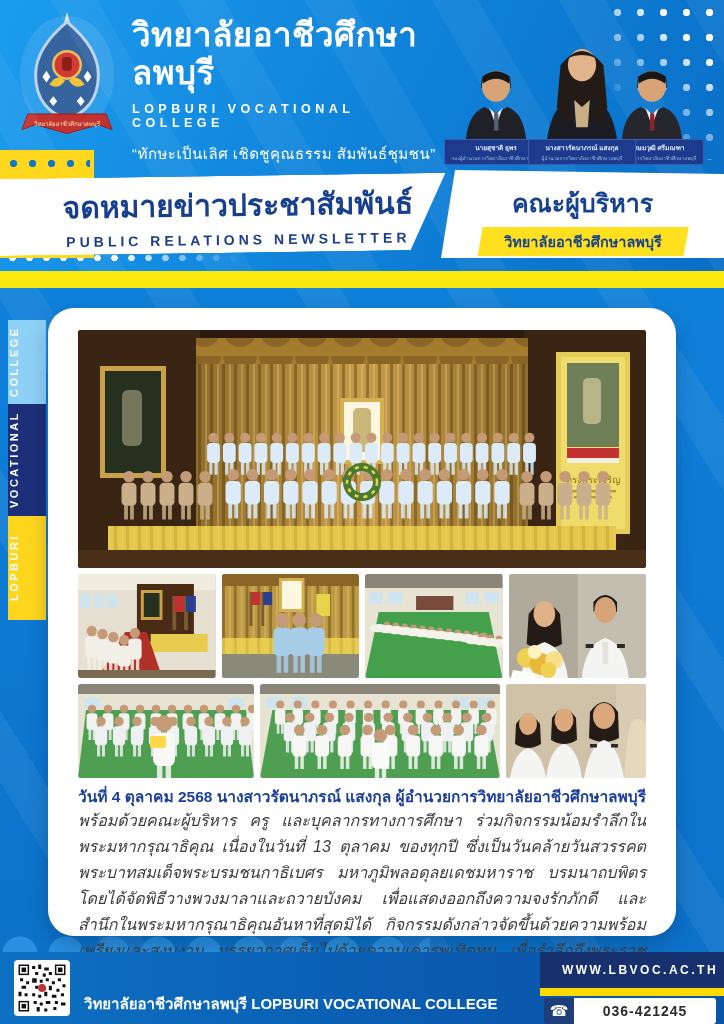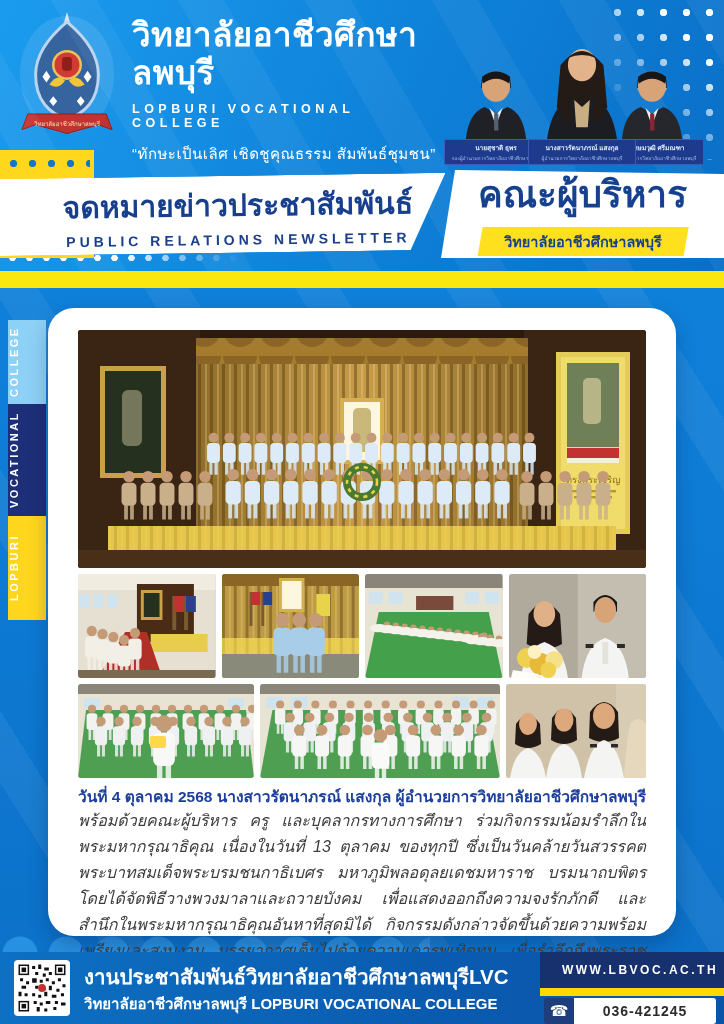--- a/index.html
+++ b/index.html
@@ -43,21 +43,21 @@
          transform:rotate(-.8deg);display:flex;flex-direction:column;align-items:center;justify-content:center;
          padding-left:40px;box-sizing:border-box;}
   .nl-th{font-size:30px;font-weight:800;color:#173f8e;}
   .nl-en{margin-top:3px;font-size:14px;font-weight:700;letter-spacing:4px;color:#1b3f8c;}
   .dots-under{position:absolute;left:4px;top:250px;width:250px;height:16px;
          background:radial-gradient(circle,#fff 3px,transparent 3.5px);background-size:17px 16px;
          -webkit-mask-image:linear-gradient(90deg,#000 45%,transparent 95%);
          mask-image:linear-gradient(90deg,#000 45%,transparent 95%);}
   .committee{position:absolute;left:441px;top:170px;width:283px;height:88px;background:#fff;z-index:2;
          clip-path:polygon(14px 0,100% 4px,100% 100%,0 100%);text-align:center;}
-  .cm-th{margin-top:6px;font-size:37px;font-weight:800;color:#16418f;line-height:1.05;}
+  .cm-th{margin-top:20px;font-size:25px;font-weight:800;color:#16418f;line-height:1.05;}
   .cm-en{margin-top:20px;font-size:10.5px;font-weight:700;letter-spacing:3.5px;color:#2a4a96;}
   .cm-pill{position:absolute;left:50%;bottom:2px;transform:translateX(-50%) skewX(-10deg);
          background:#ffe01e;padding:3px 24px;}
   .cm-pill span{display:inline-block;transform:skewX(10deg);font-size:14.5px;font-weight:800;color:#16418f;white-space:nowrap;}
   .yellow-stripe{position:absolute;left:0;top:271px;width:724px;height:17px;background:#f9e70e;z-index:5;}
   
   .bodyarea{position:absolute;left:0;top:288px;width:724px;height:664px;
          background:linear-gradient(180deg,#0f80da,#0c72ca);}
   .bodyarea::before{content:"";position:absolute;inset:0;
          background:repeating-linear-gradient(58deg,transparent 0 90px,rgba(255,255,255,.06) 90px 128px);}
@@ -557,21 +557,20 @@
             <rect x="2" y="26" width="5" height="5"></rect>
           </g>
         <g fill="#111">
             <rect x="3" y="3" width="3" height="3"></rect>
             <rect x="27" y="3" width="3" height="3"></rect>
             <rect x="3" y="27" width="3" height="3"></rect>
           </g>
         <circle cx="16.5" cy="16.5" r="2.6" fill="#c23230"></circle>
       </svg>
     </div>
-    <div class="f1">งานประชาสัมพันธ์วิทยาลัยอาชีวศึกษาลพบุรีLVC</div>
     <div class="f2">วิทยาลัยอาชีวศึกษาลพบุรี LOPBURI VOCATIONAL COLLEGE</div>
     <div class="web">WWW.LBVOC.AC.TH</div>
     <div class="ybar"></div>
     <div class="phone-row">
       <span class="ph-ico">☎</span>
       <span class="ph-num">036-421245</span>
     </div>
   </footer>
 </div>
 

